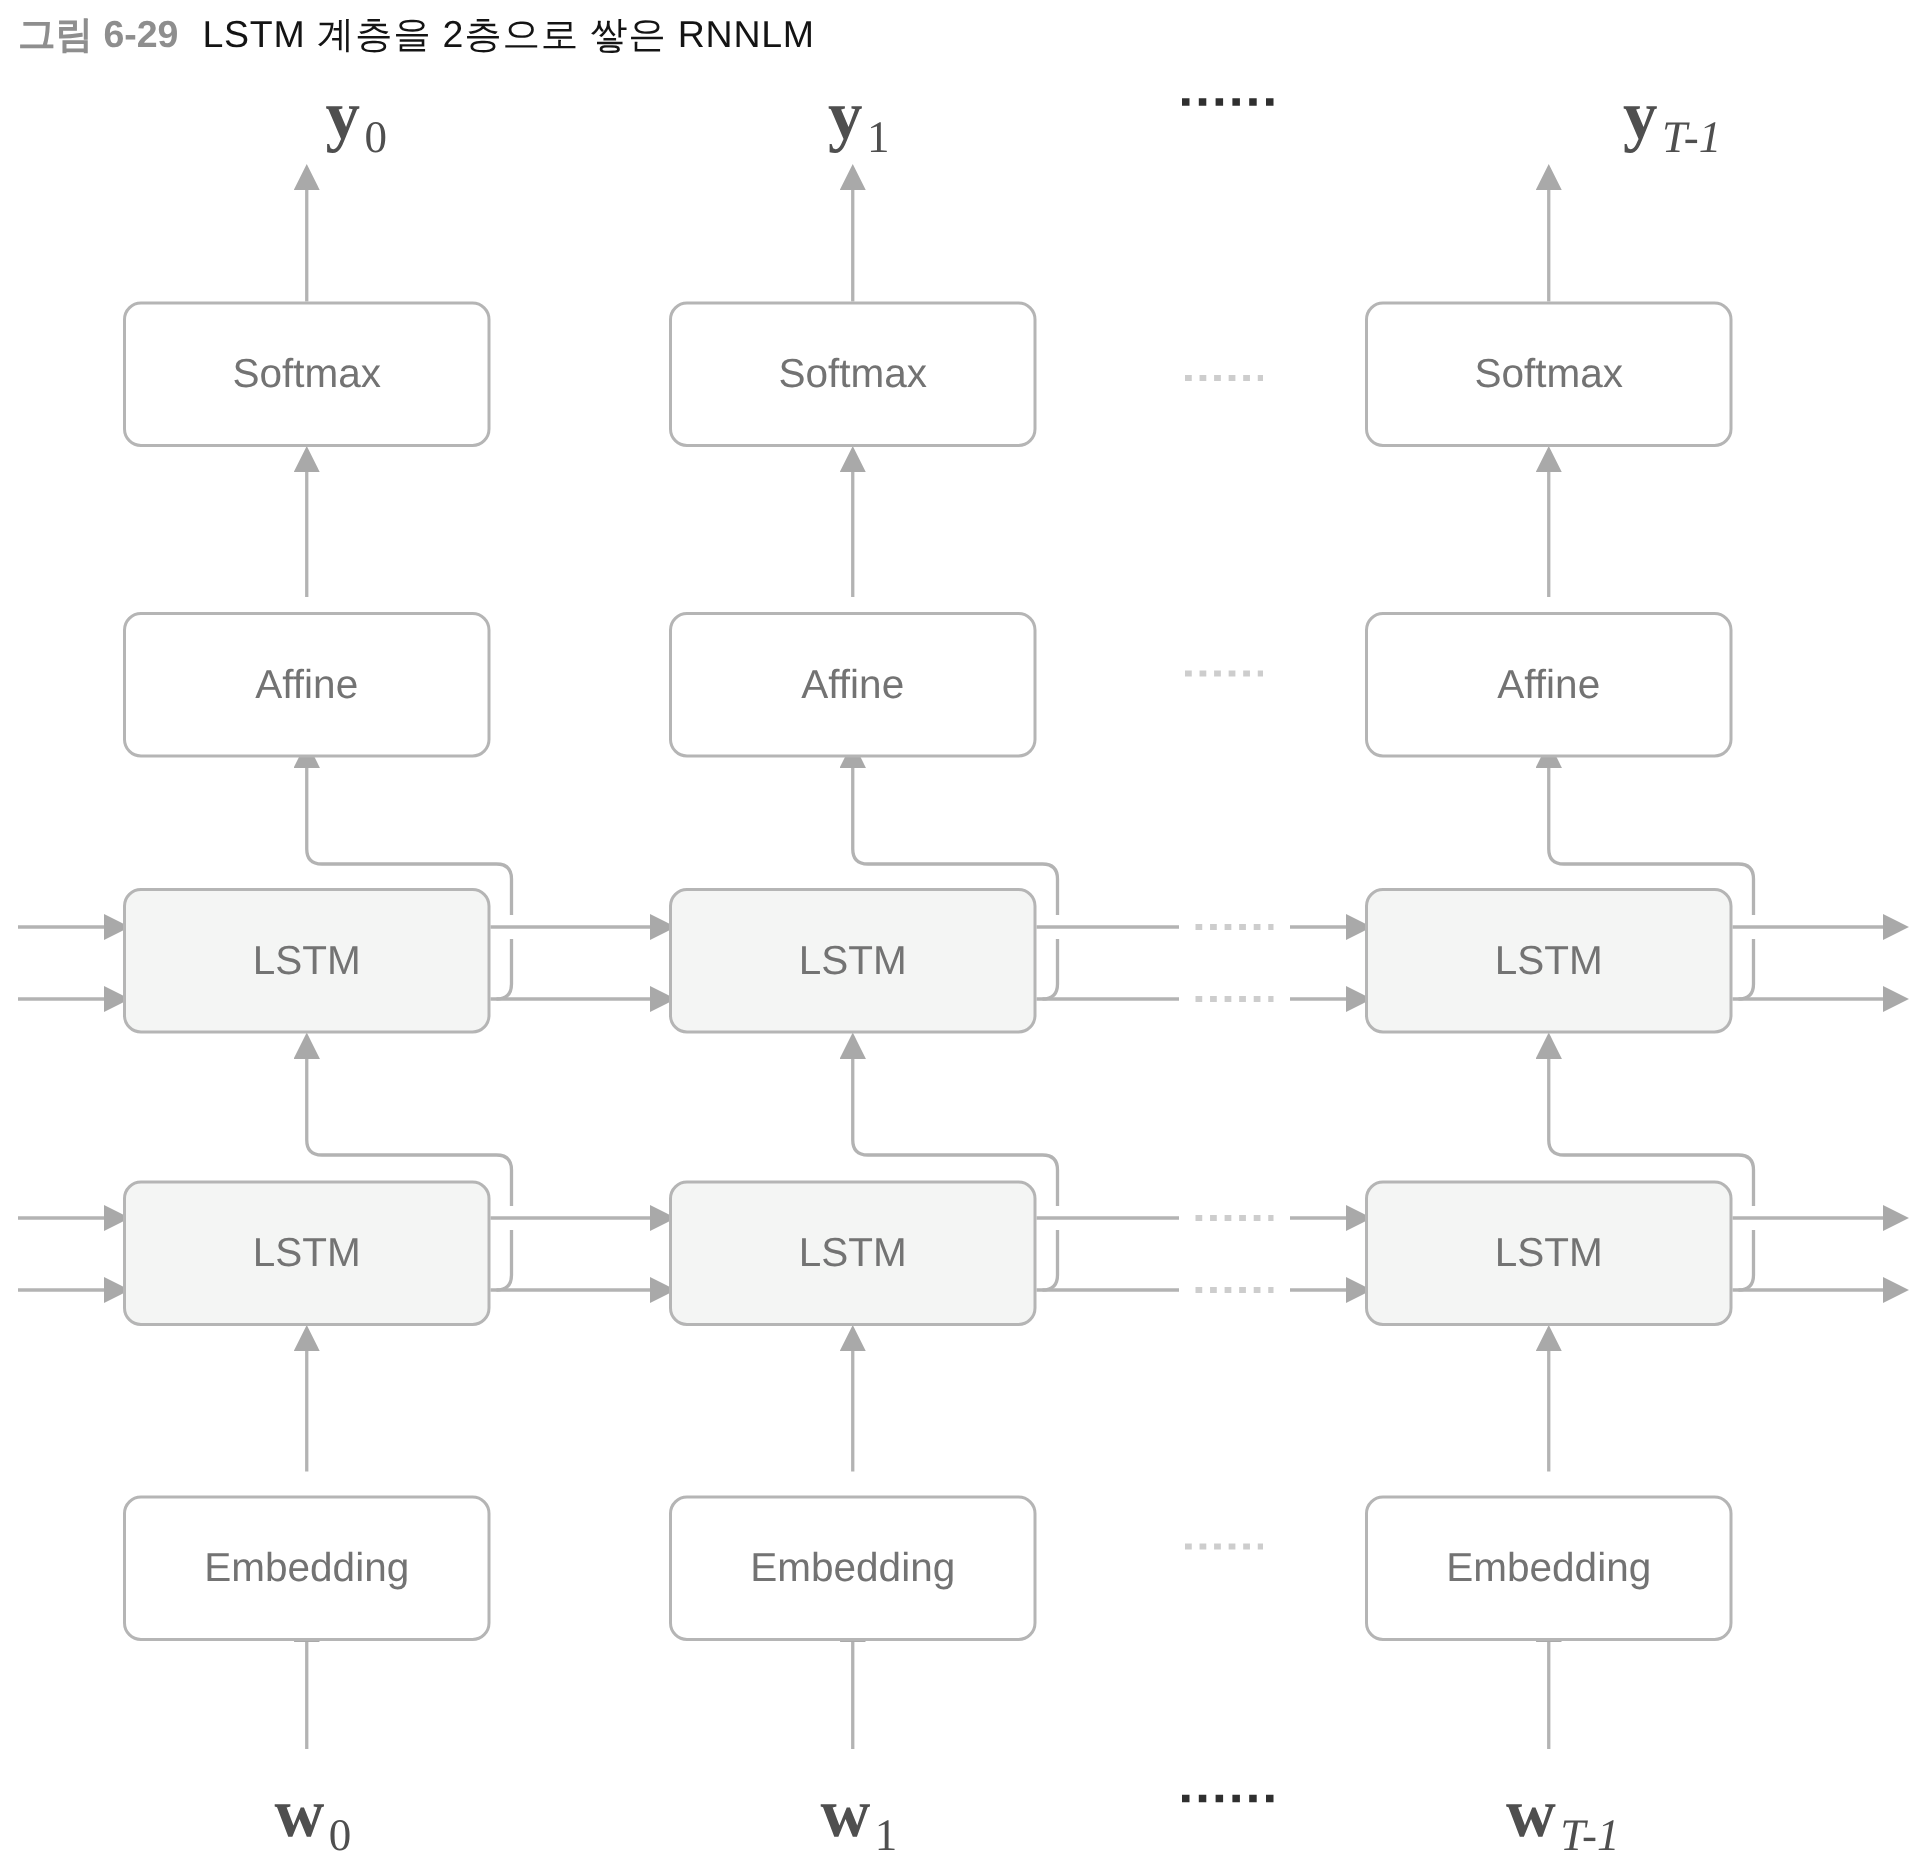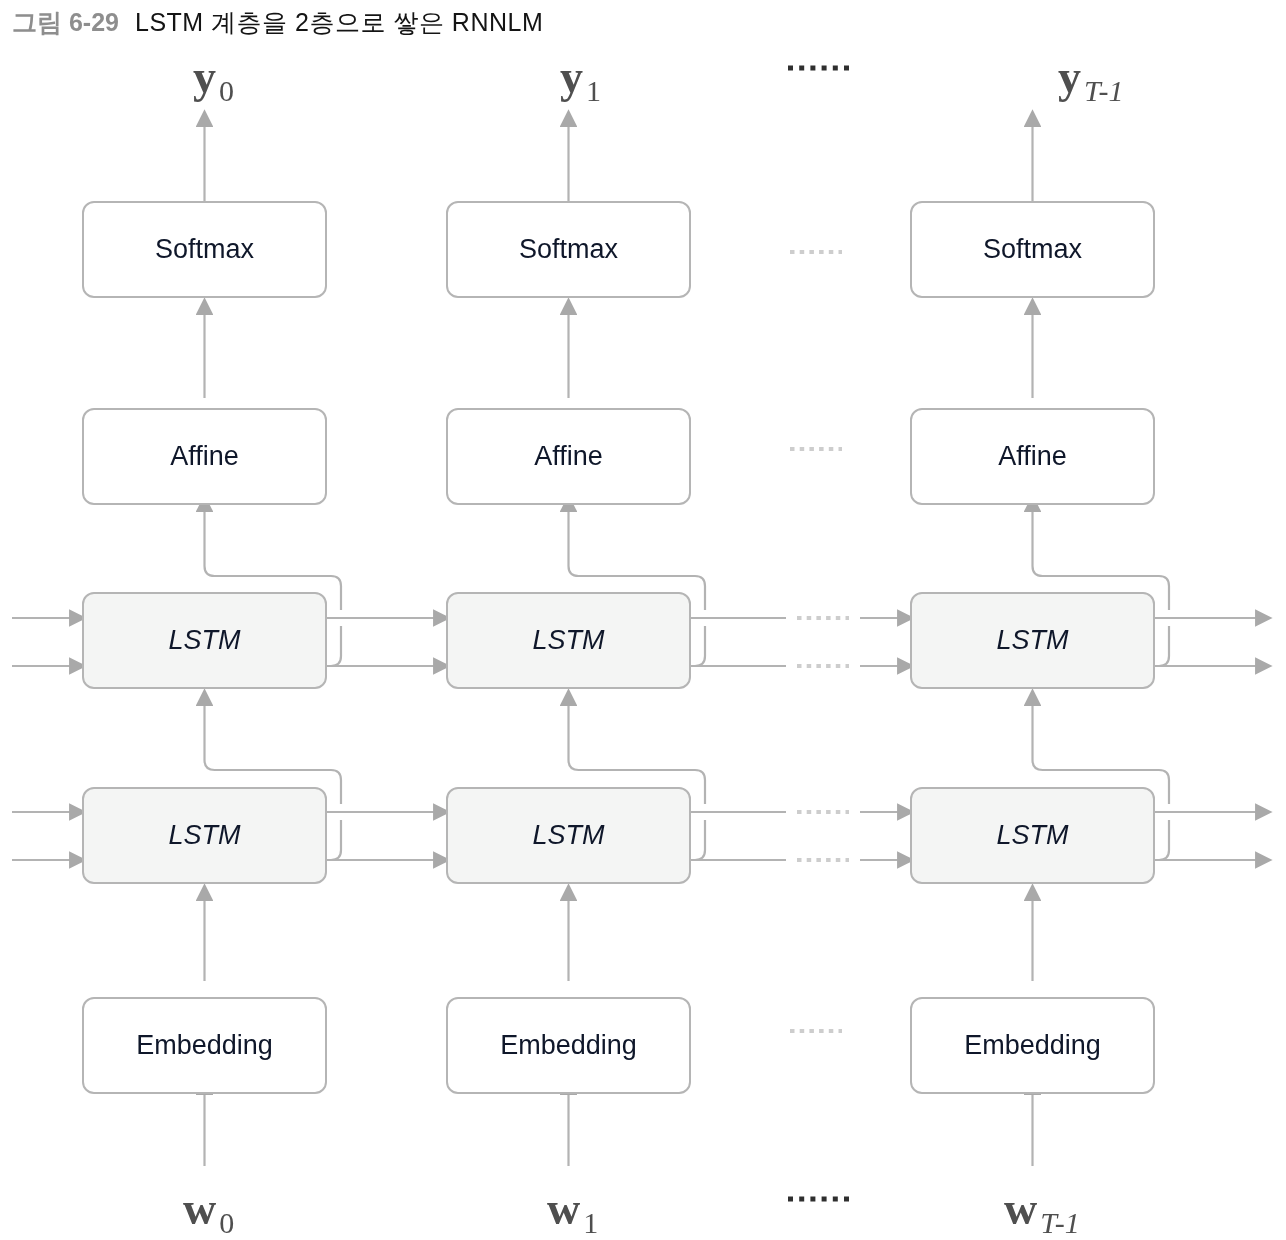--- a/index.html
+++ b/index.html
@@ -9,30 +9,30 @@
   .title .fig{color:#8e8e8e;font-weight:bold;margin-right:16px;}
   .title .txt{color:#141414;font-weight:normal;letter-spacing:0.5px;}
   svg.wires{position:absolute;left:0;top:0;width:1286px;height:1240px;}
   .wire{stroke:#b3b3b3;stroke-width:2.2;fill:none;}
   .arr{marker-end:url(#ah);}
   .dotted{stroke:#cdcdcd;stroke-width:4;stroke-dasharray:4.5 5.2;fill:none;}
   .dark-dots{stroke:#2f2f2f;stroke-width:5;stroke-dasharray:5 6.2;fill:none;}
   .box{position:absolute;width:245px;height:97px;box-sizing:border-box;
        border:2.5px solid #b5b5b5;border-radius:12px;background:#ffffff;
        display:flex;align-items:center;justify-content:center;
-       font-size:27px;color:#0f172a;}
-  .box.lstm{background:#f4f5f4;font-style:italic;}
+       font-size:27px;color:#737373;}
+  .box.lstm{background:#f4f5f4;}
   .c1{left:82px;} .c2{left:446px;} .c3{left:910px;}
   .r-softmax{top:201px;} .r-affine{top:408px;} .r-lstm1{top:592px;}
   .r-lstm2{top:787px;} .r-embed{top:981px;margin-top:16px;}
   .io-label{position:absolute;font-family:"Liberation Serif",serif;
             font-weight:bold;font-size:46px;color:#4f4f4f;line-height:1;white-space:nowrap;}
   .io-label .sub{font-size:30px;font-weight:normal;vertical-align:-9px;margin-left:3px;}
   .io-label .sub.it{font-style:italic;}
-  .lbl-out{top:54px;} .lbl-in{top:1186px;}
+  .lbl-out{top:54px;margin-left:24px;} .lbl-in{top:1186px;}
 </style>
 </head>
 <body>
 
 <div class="canvas">
 
   <div class="title">
     <span class="fig">그림 6-29</span><span class="txt">LSTM 계층을 2층으로 쌓은 RNNLM</span>
   </div>
 
@@ -129,21 +129,21 @@
 
   <div class="box c3 r-softmax">Softmax</div>
   <div class="box c3 r-affine">Affine</div>
   <div class="box lstm c3 r-lstm1">LSTM</div>
   <div class="box lstm c3 r-lstm2">LSTM</div>
   <div class="box c3 r-embed">Embedding</div>
 
   <div class="io-label lbl-out" style="left:193px">
     <span>y</span><span class="sub">0</span>
   </div>
-  <div class="io-label lbl-out" style="left:560px">
+  <div class="io-label lbl-out" style="left:528px">
     <span>y</span><span class="sub">1</span>
   </div>
   <div class="io-label lbl-out" style="left:1058px">
     <span>y</span><span class="sub it">T-1</span>
   </div>
 
   <div class="io-label lbl-in" style="left:183px">
     <span>w</span><span class="sub">0</span>
   </div>
   <div class="io-label lbl-in" style="left:547px">

